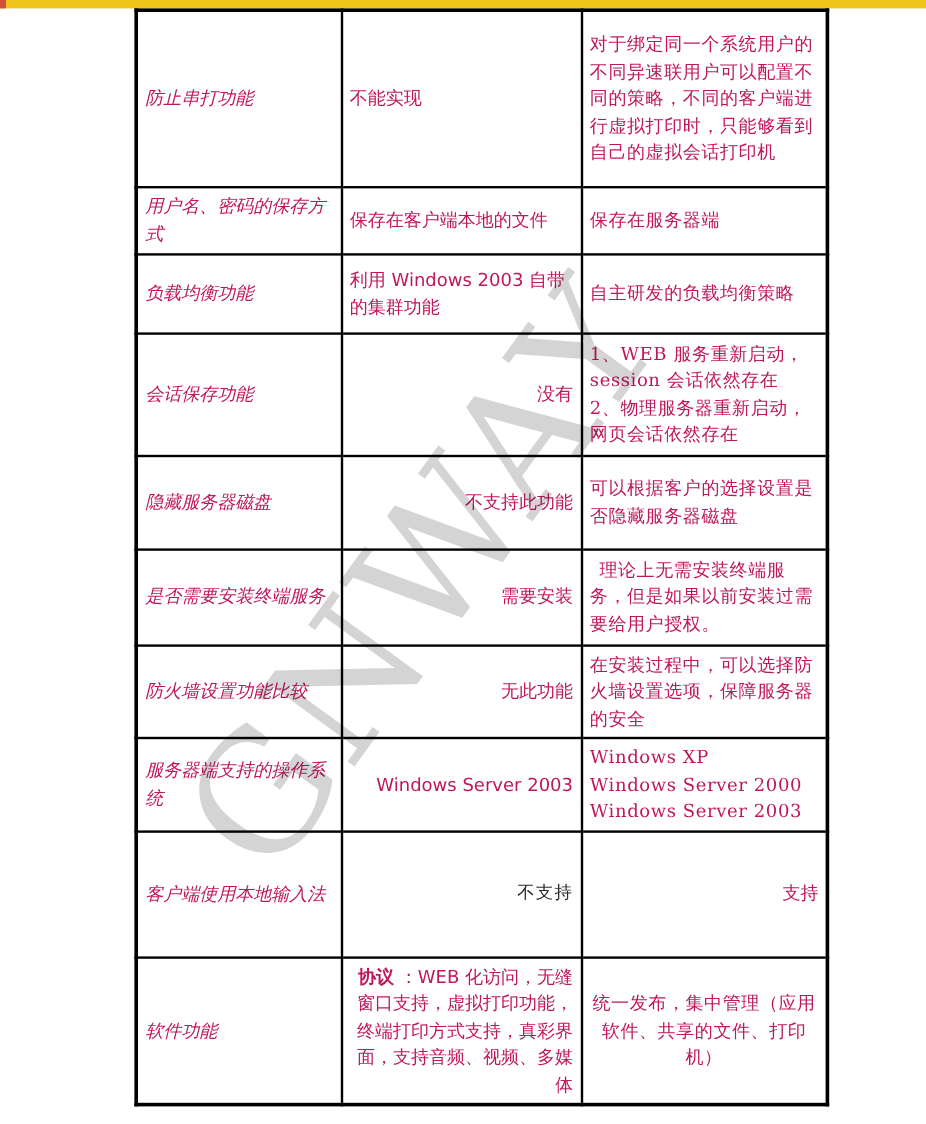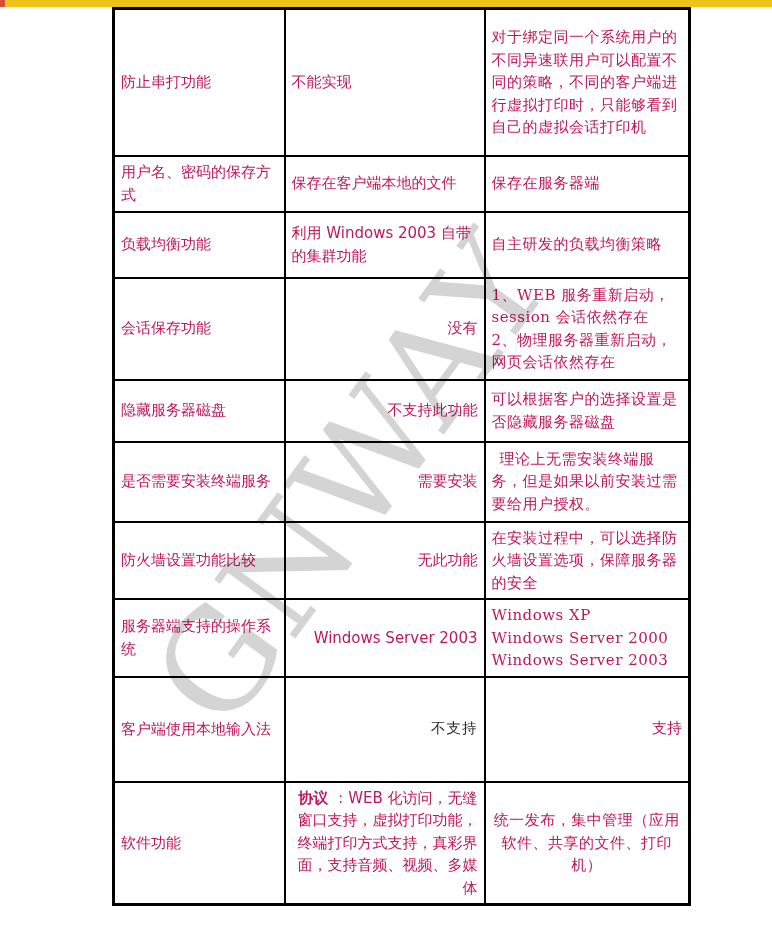--- a/index.html
+++ b/index.html
@@ -21,40 +21,40 @@
     border:2px solid #000;
     vertical-align:middle;
     padding:4px 6px;
     color:#be185d;
     font-size:15px;
     line-height:1.5;
     overflow:hidden;
   }
   td.c-feature{
     font-family:"DejaVu Sans","Liberation Sans",sans-serif;
-    color:#3c3c3c;text-align:left;padding-left:5px;padding-right:2px;
+    color:#3c3c3c;text-align:left;padding-left:5px;padding-right:2px;font-style:italic;
   }
   td.c-a{
     font-family:"DejaVu Sans","Liberation Sans",sans-serif;
     color:#454545;text-align:right;border-left:5px double #000;
   }
   td.c-b{
     font-family:"DejaVu Serif","Liberation Serif",serif;
     color:#141414;text-align:left;
     border-left:5px double #000;
     border-top-width:3px;border-bottom-width:3px;
     font-size:16px;letter-spacing:.5px;line-height:1.5;
     white-space:pre-line;padding-left:6px;padding-right:4px;
   }
   
   tr:nth-child(1){height:147px}
   tr:nth-child(2){height:56px}
   tr:nth-child(3){height:66px}
   tr:nth-child(4){height:102px}
-  tr:nth-child(5){height:62px}
+  tr:nth-child(5){height:78px}
   tr:nth-child(6){height:80px}
   tr:nth-child(7){height:75px}
   tr:nth-child(8){height:57px}
   tr:nth-child(9){height:105px}
   tr:nth-child(10){height:38px}
   tr:nth-child(11){height:135px}
   
   tr:nth-child(-n+3) td.c-a{text-align:left;}
   tr:nth-child(9) td.c-a{
     font-family:"DejaVu Sans Mono","Liberation Mono",monospace;

